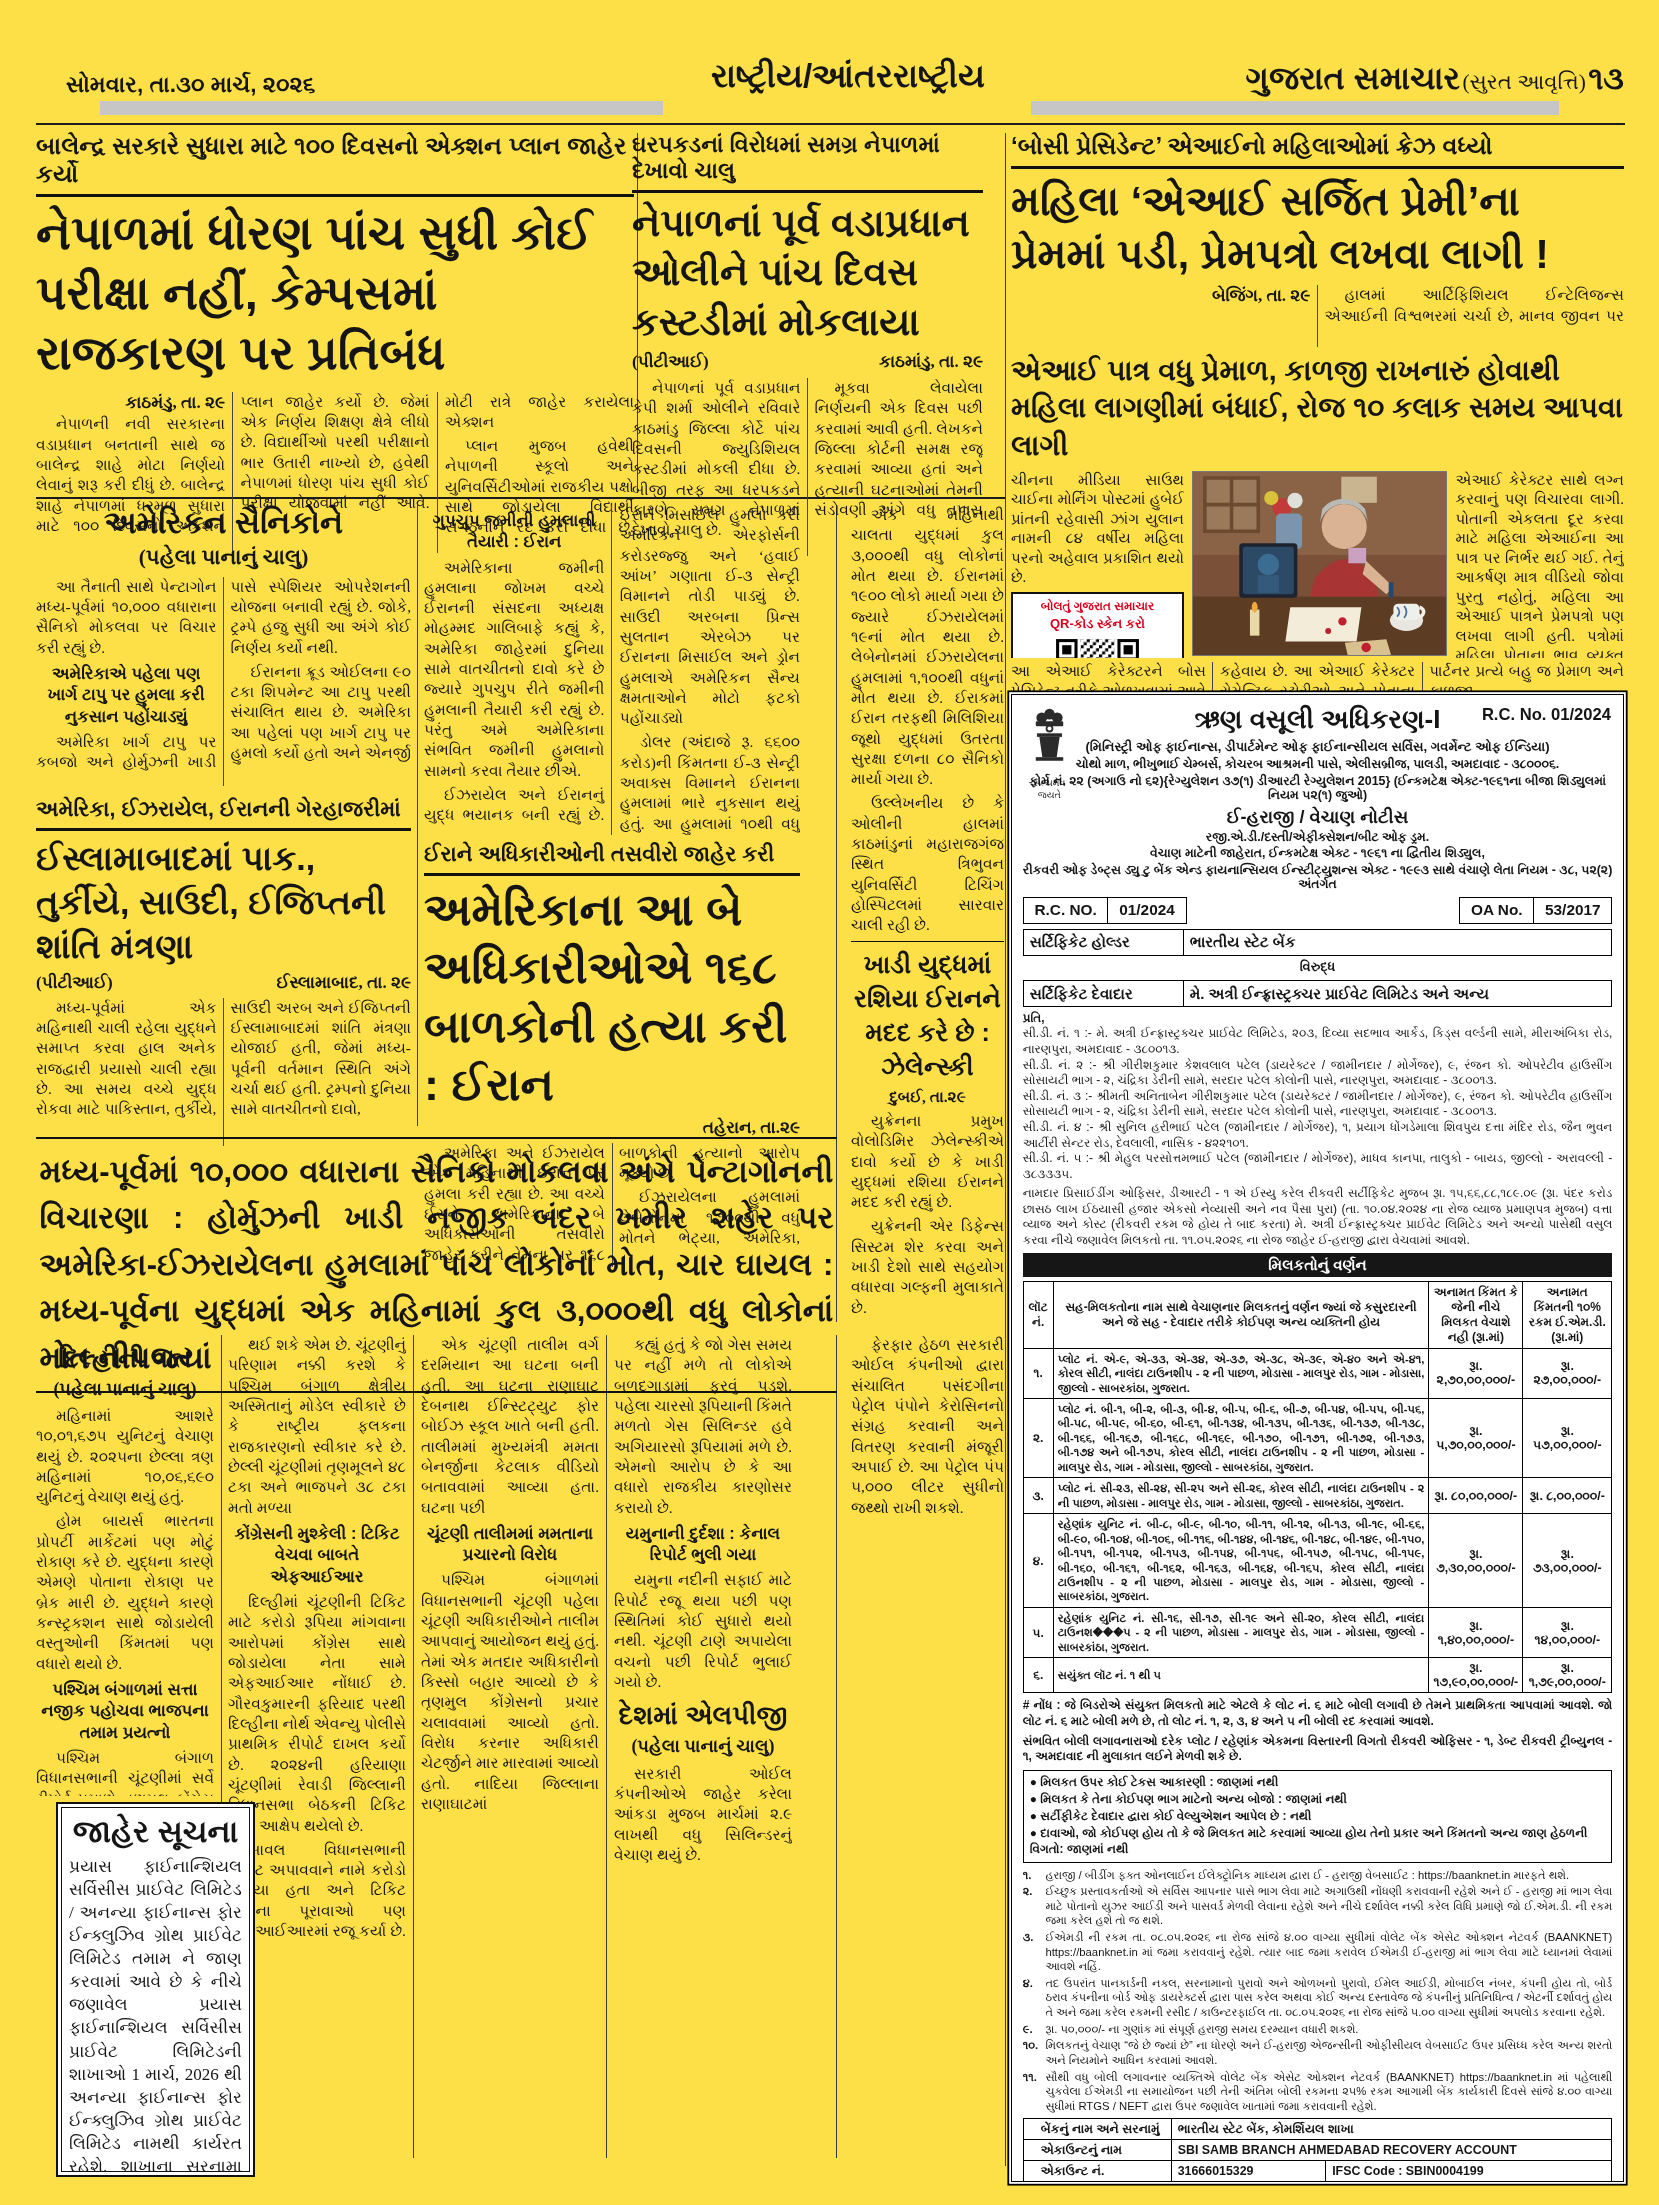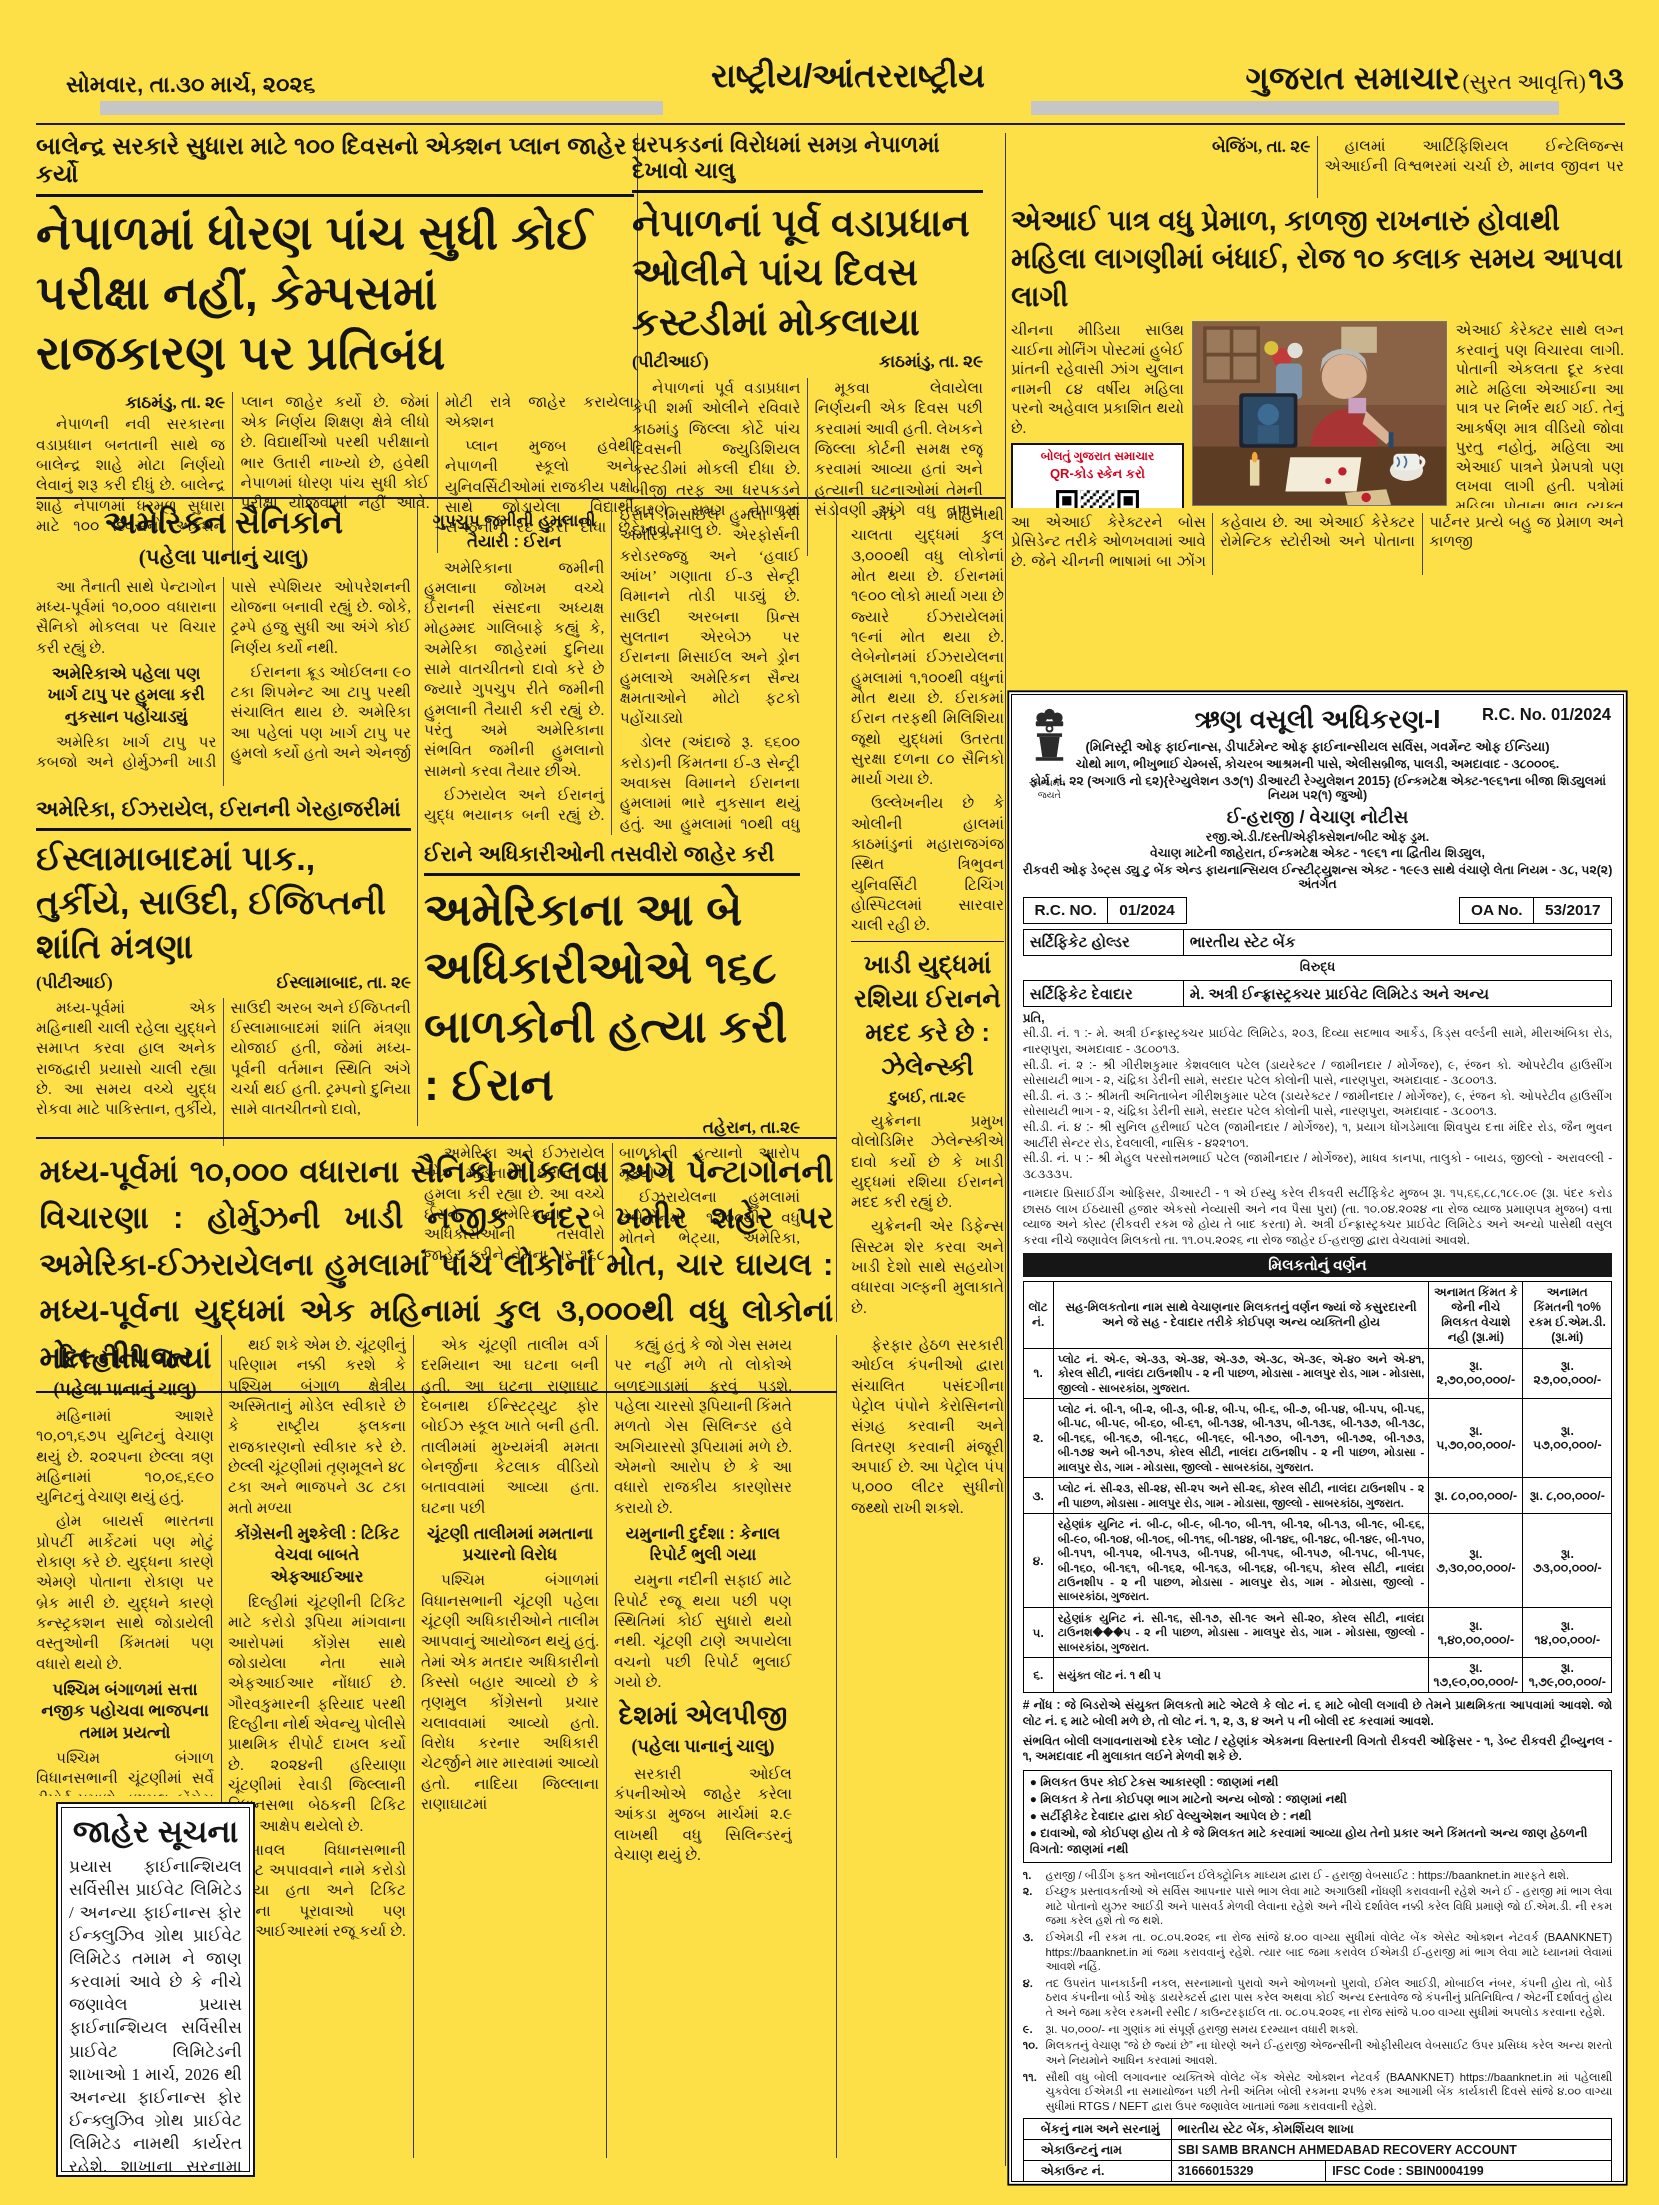--- a/index.html
+++ b/index.html
@@ -162,20 +162,22 @@
       <span>(પીટીઆઈ)</span>
       <span>કાઠમાંડુ, તા. ૨૯</span>
     </div>
     <div class="bd body-txt">
       <p>નેપાળનાં પૂર્વ વડાપ્રધાન કેપી શર્મા ઓલીને રવિવારે કાઠમાંડુ જિલ્લા કોર્ટે પાંચ દિવસની જ્યુડિશિયલ કસ્ટડીમાં મોકલી દીધા છે. બીજી તરફ આ ધરપકડને કારણે સમગ્ર નેપાળમાં દેખાવો ચાલુ છે.</p>
       <p>મૂકવા લેવાયેલા નિર્ણયની એક દિવસ પછી કરવામાં આવી હતી. લેખકને જિલ્લા કોર્ટની સમક્ષ રજૂ કરવામાં આવ્યા હતાં અને હત્યાની ઘટનાઓમાં તેમની સંડોવણી અંગે વધુ તપાસ માટે દસ દિવસનાં રિમાન્ડ માગવામાં આવ્યા હતા.</p>
     </div>
   </div>
 
   <div class="abs artC">
+    <div class="kicker" style="font-size:24px;">‘બોસી પ્રેસિડેન્ટ’ એઆઈનો મહિલાઓમાં ક્રેઝ વધ્યો</div>
+    <div class="hl">મહિલા ‘એઆઈ સર્જિત પ્રેમી’ના પ્રેમમાં પડી, પ્રેમપત્રો લખવા લાગી !</div>
     <div class="bd1 body-txt">
       <div class="dateline-r">બેજિંગ, તા. ૨૯</div>
       <p>હાલમાં આર્ટિફિશિયલ ઈન્ટેલિજન્સ એઆઈની વિશ્વભરમાં ચર્ચા છે, માનવ જીવન પર તેની અસરોથી લઈને ફાયદાઓ સહિતના મુદ્દે અનેક સંશોધનો ચાલી રહ્યા છે.</p>
 
     </div>
     <div class="sub">એઆઈ પાત્ર વધુ પ્રેમાળ, કાળજી રાખનારું હોવાથી મહિલા લાગણીમાં બંધાઈ, રોજ ૧૦ કલાક સમય આપવા લાગી</div>
     <div class="mediarow">
       <div class="mcol">
         <span>ચીનના મીડિયા સાઉથ ચાઈના મોર્નિંગ પોસ્ટમાં હુબેઈ પ્રાંતની રહેવાસી ઝાંગ યુલાન નામની ૮૪ વર્ષીય મહિલા પરનો અહેવાલ પ્રકાશિત થયો છે.</span>
         <div class="qrbox">

